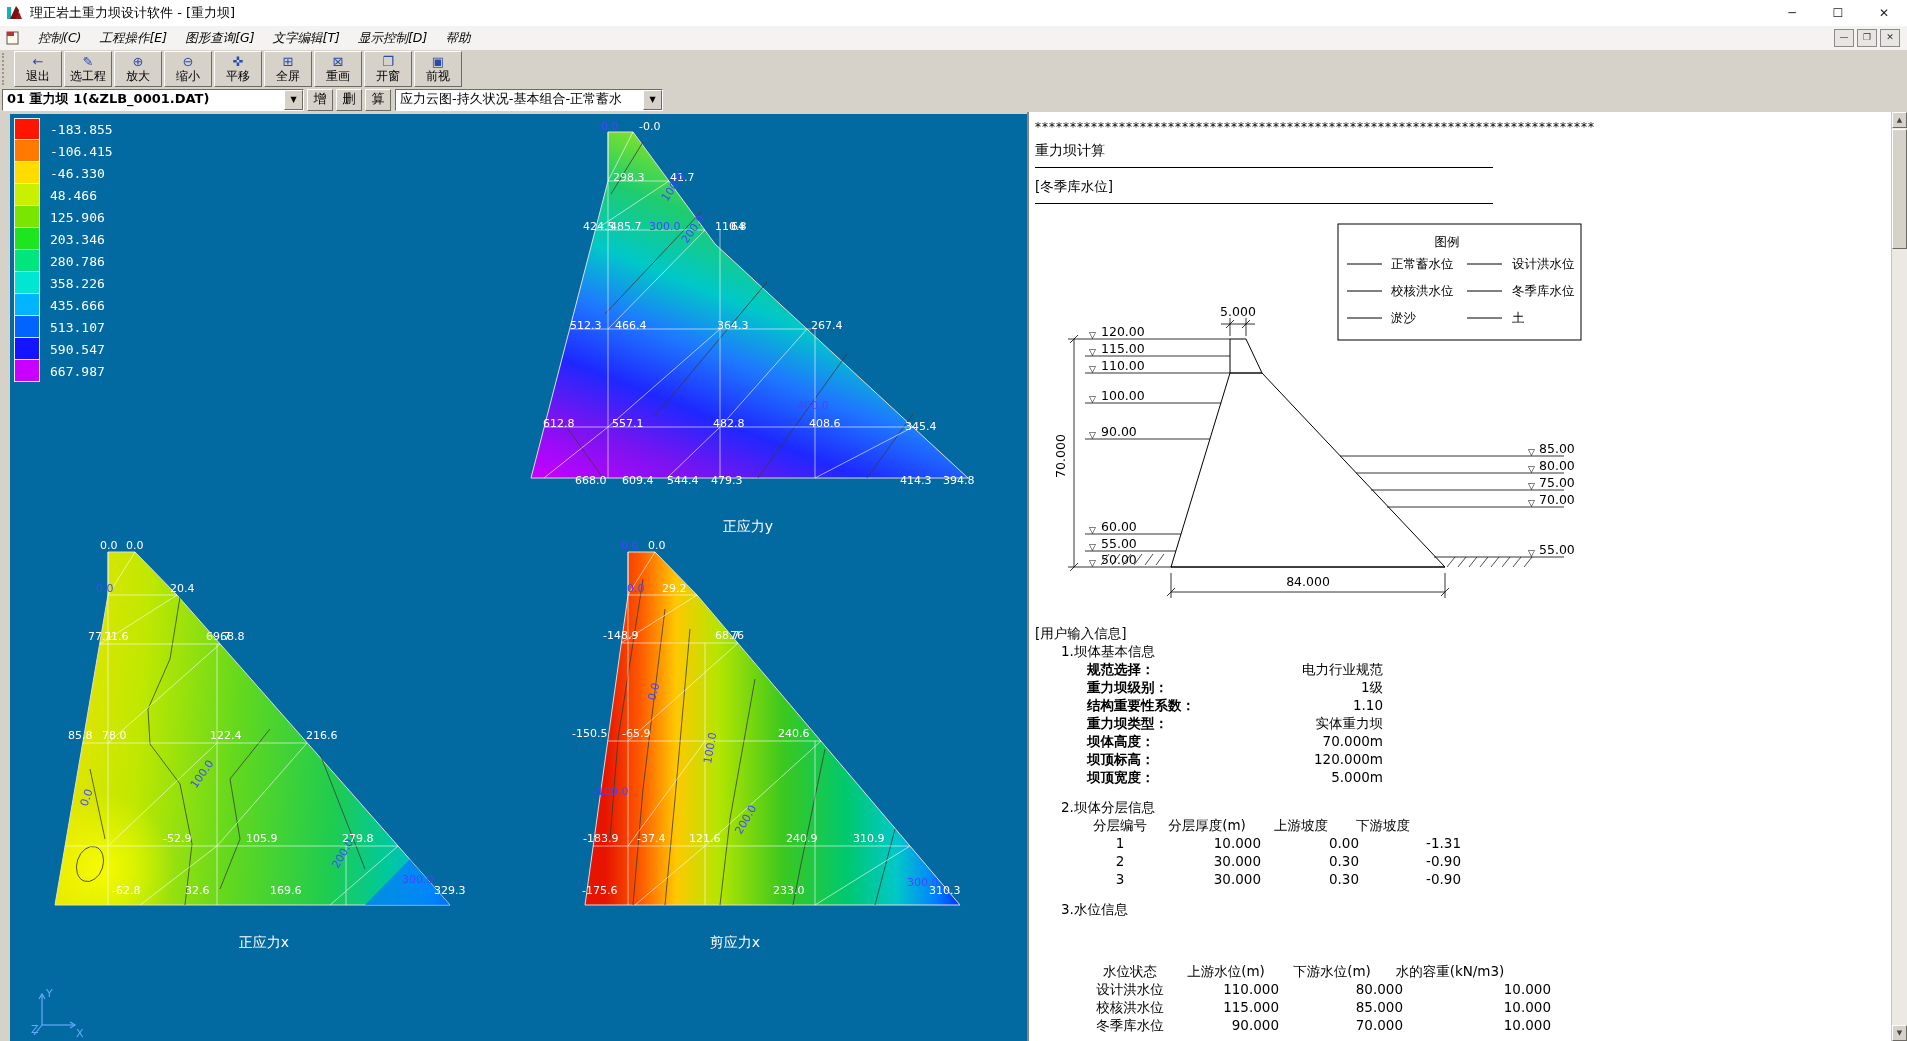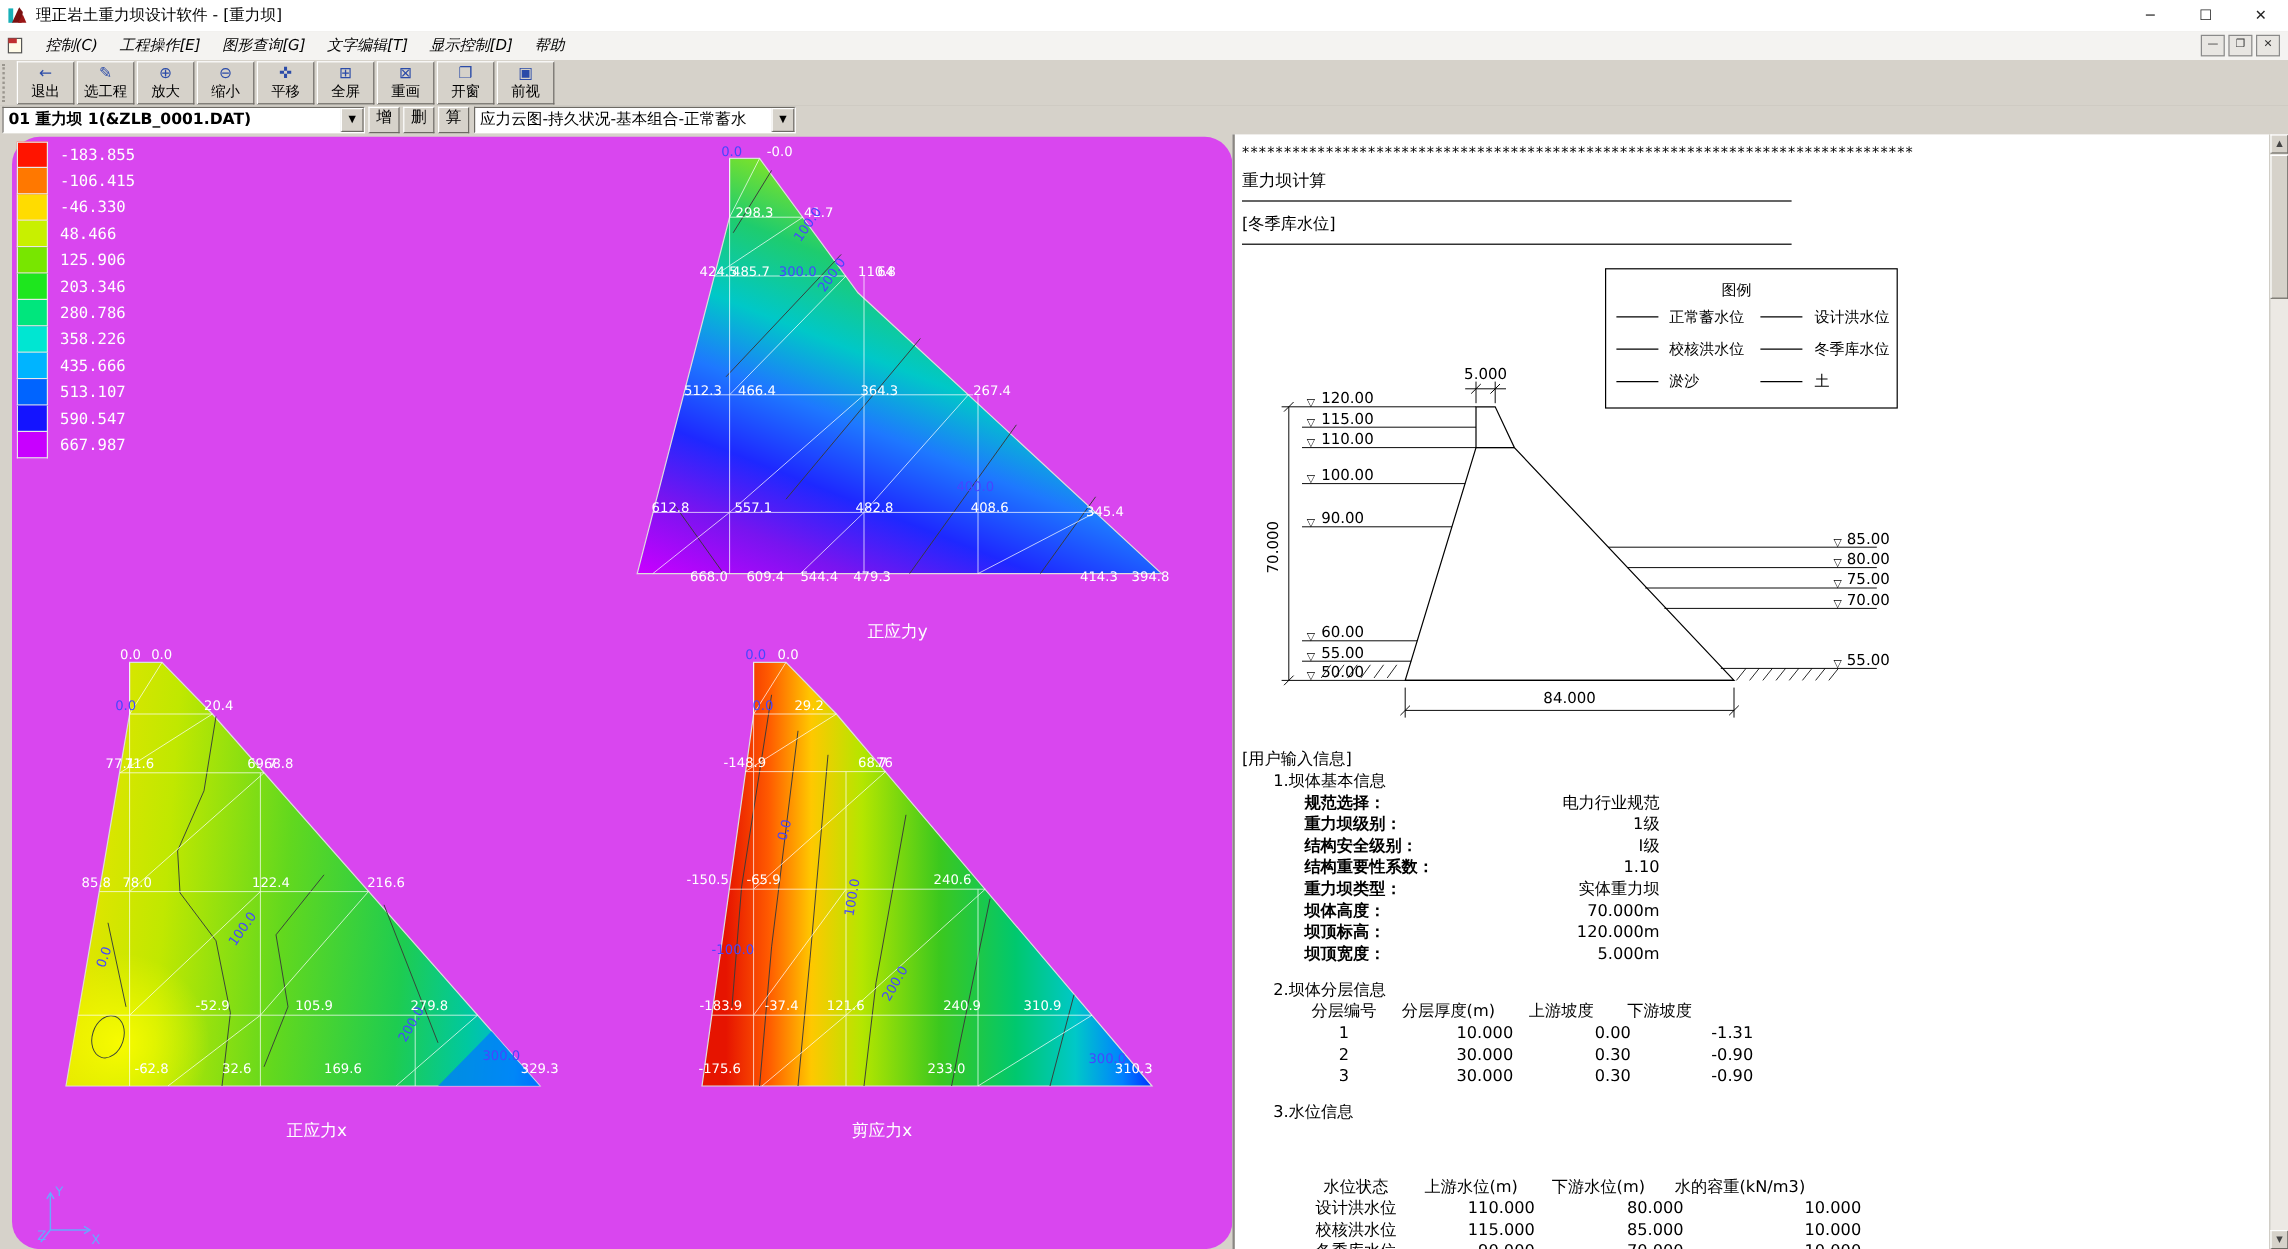--- a/index.html
+++ b/index.html
@@ -33,21 +33,21 @@
     display:flex;align-items:center;}
   .combo{height:20px;background:#fff;border:1px solid;border-color:#6d6a64 #ffffff #ffffff #6d6a64;
     display:flex;}
   .combo .ctext{flex:1;font-size:13px;padding:0 4px;white-space:nowrap;overflow:hidden;}
   .combo .carrow{width:17px;height:18px;background:#d6d2ca;border:1px solid;
     border-color:#ffffff #6d6a64 #6d6a64 #ffffff;font-size:8px;text-align:center;line-height:17px;color:#000;}
   .sbtn{width:24px;height:20px;margin-left:3px;background:#d6d2ca;border:1px solid;
     border-color:#ffffff #6d6a64 #6d6a64 #ffffff;font-size:13px;text-align:center;line-height:18px;}
   
   #main{position:absolute;left:0;top:112px;width:1907px;height:929px;background:#d6d2ca;}
-  #canvas{position:absolute;left:10px;top:2px;width:1017px;height:927px;background:#d946ef;border-radius:23px;}
+  #canvas{position:absolute;left:10px;top:2px;width:1017px;height:927px;background:#0369a1;}
   .plotsvg{position:absolute;}
   
   #legend{position:absolute;left:4px;top:4px;}
   .legrow{display:flex;align-items:center;height:22px;}
   .legsw{width:26px;height:22px;border:1px solid #e8e8e8;border-top:none;box-sizing:border-box;}
   .legrow:first-child .legsw{border-top:1px solid #e8e8e8;}
   .legtx{color:#fff;font-size:13px;margin-left:10px;font-family:"DejaVu Sans Mono",monospace;}
   .plbl{font-size:11px;font-family:"DejaVu Sans",sans-serif;}
   .pcap{font-size:14px;fill:#fff;text-anchor:middle;}
   
@@ -568,21 +568,20 @@
             <text x="493" y="350" class="diag-s">▽</text>
             <text x="504" y="348" class="diag-t">55.00</text>
           </g>
       </svg>
 
       <div class="rline" style="margin-top:14px;">[用户输入信息]</div>
       <div class="rline ind1">1.坝体基本信息</div>
       <div id="basic-rows">
           <div class="rline ind2 kv"><span class="k">规范选择：</span><span class="v">电力行业规范</span></div>
           <div class="rline ind2 kv"><span class="k">重力坝级别：</span><span class="v">1级</span></div>
-          <div class="rline ind2 kv"><span class="k">结构安全级别：</span><span class="v">I级</span></div>
           <div class="rline ind2 kv"><span class="k">结构重要性系数：</span><span class="v">1.10</span></div>
           <div class="rline ind2 kv"><span class="k">重力坝类型：</span><span class="v">实体重力坝</span></div>
           <div class="rline ind2 kv"><span class="k">坝体高度：</span><span class="v">70.000m</span></div>
           <div class="rline ind2 kv"><span class="k">坝顶标高：</span><span class="v">120.000m</span></div>
           <div class="rline ind2 kv"><span class="k">坝顶宽度：</span><span class="v">5.000m</span></div>
         </div>
       <div class="rline ind1" style="margin-top:12px;">2.坝体分层信息</div>
       <div id="layers-head" class="rline ind2"><span class="tcell tc" style="width: 66px;">分层编号</span><span class="tcell tc" style="width: 108px;">分层厚度(m)</span><span class="tcell tc" style="width: 80px;">上游坡度</span><span class="tcell tc" style="width: 84px;">下游坡度</span></div>
       <div id="layers-rows">
           <div class="rline ind2"><span class="tcell tc" style="width: 66px;">1</span><span class="tcell tr" style="width: 108px; padding-right: 18px;">10.000</span><span class="tcell tr" style="width: 80px; padding-right: 18px;">0.00</span><span class="tcell tr" style="width: 84px; padding-right: 18px;">-1.31</span></div>

